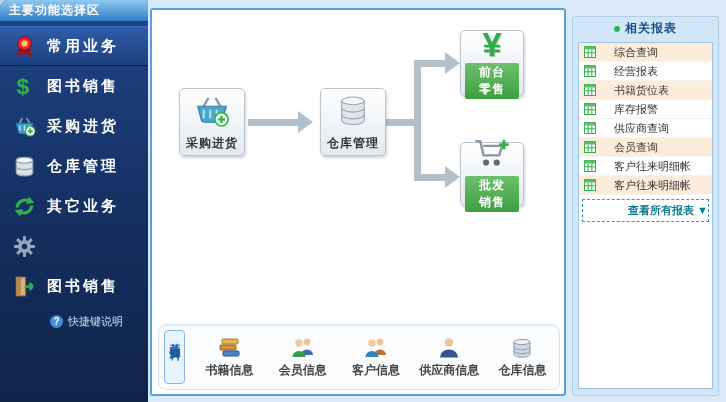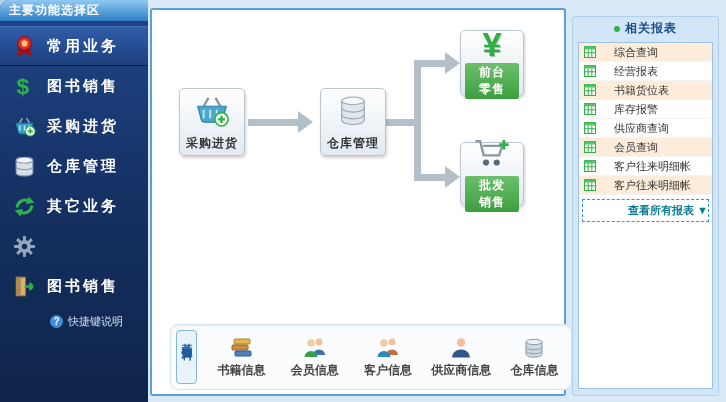--- a/index.html
+++ b/index.html
@@ -35,21 +35,21 @@
     justify-content:center; gap:2px; cursor:pointer; }
   .node-label { font-size:12px; font-weight:bold; color:#333; letter-spacing:1px; }
   .node-label-green { font-size:12px; font-weight:bold; color:#fff; letter-spacing:1px;
     background:linear-gradient(180deg,#6cc06c,#3d9e3f); border-radius:2px;
     width:calc(100% - 8px); text-align:center; padding:1px 12px; }
   .yuan { font-size:34px; font-weight:bold; color:#2fae47; line-height:1;
     text-shadow:1px 1px 0 rgba(10,90,25,.35); }
 
   .basics { position:absolute; left:6px; top:314px; width:402px; height:66px;
     background:#fafcfe; border:1px solid #d8e3ed; border-radius:8px;
-    display:flex; align-items:center; box-shadow:inset 0 1px 2px rgba(120,150,180,.15);margin-left:12px; }
+    display:flex; align-items:center; box-shadow:inset 0 1px 2px rgba(120,150,180,.15); }
   .vtab { writing-mode:vertical-rl; text-orientation:upright; height:54px; margin:0 8px 0 5px;
     padding:3px 2px; background:#e8f3fc; border:1px solid #86b5e0; border-radius:4px;
     color:#1d5b9e; font-size:11px; font-weight:bold; letter-spacing:2px; cursor:pointer; }
   .basic-item { flex:1; display:flex; flex-direction:column; align-items:center; gap:1px;
     font-size:12px; font-weight:bold; color:#444; cursor:pointer; }
   .icon-26 { width:26px; height:26px; display:flex; align-items:center; justify-content:center; }
 
   
   .reports { position:absolute; left:572px; top:16px; width:147px; height:380px;
     background:#d2e6f7; border:1px solid #aecee9; border-radius:3px; }

